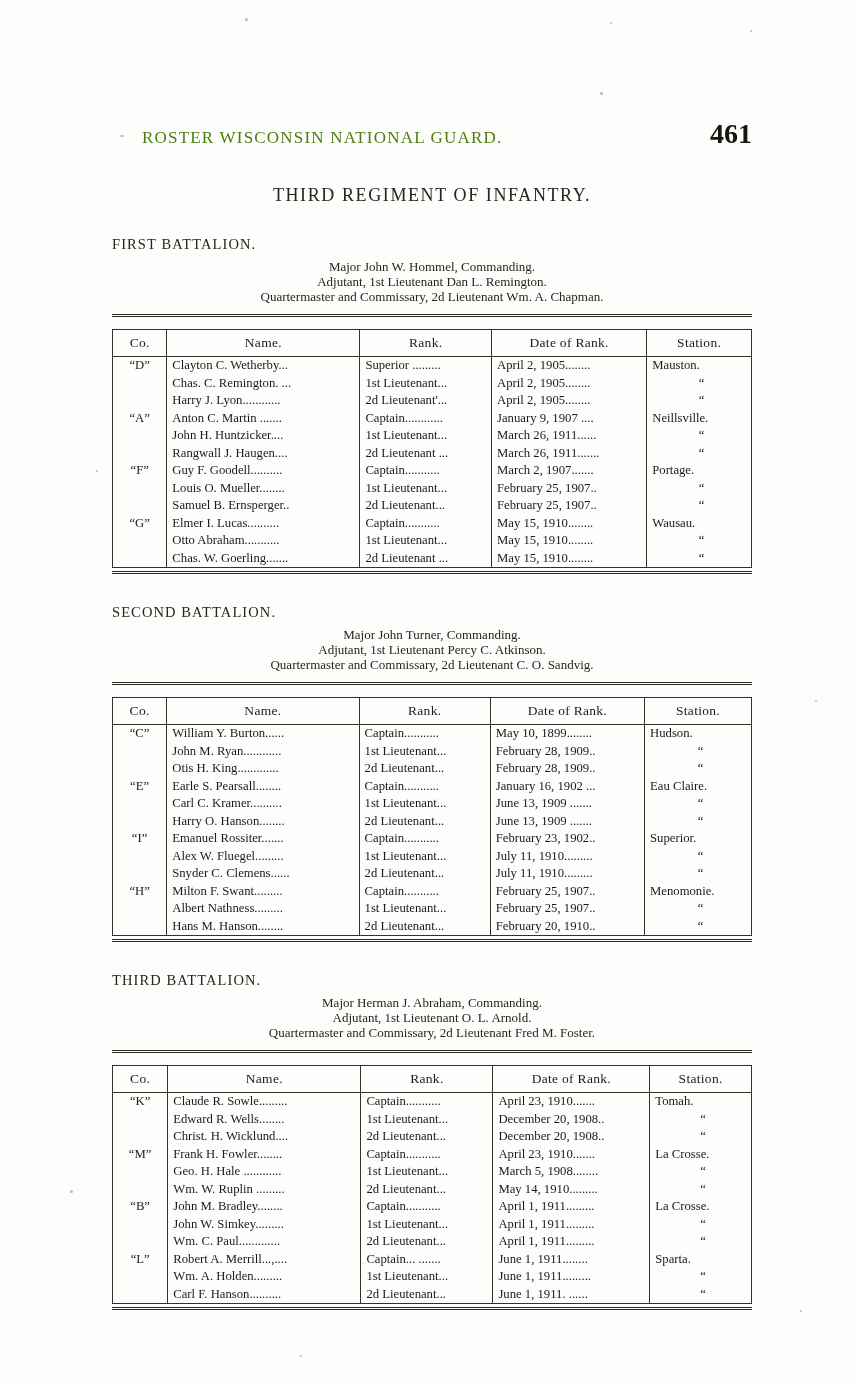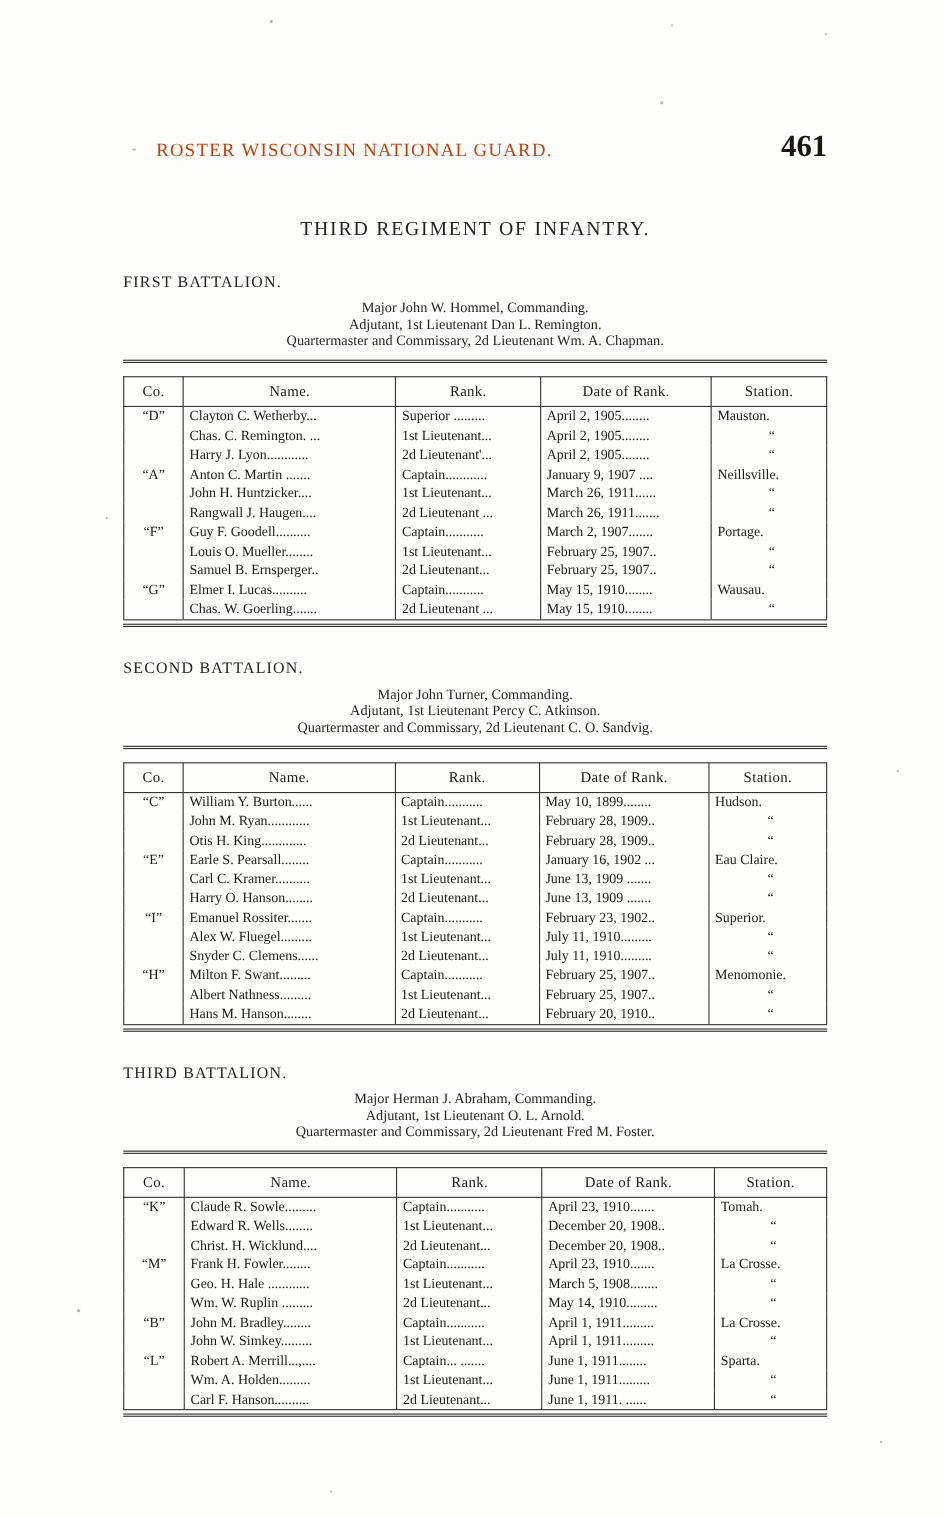--- a/index.html
+++ b/index.html
@@ -35,34 +35,34 @@
   }
   .running-head {
     display: flex;
     align-items: baseline;
     justify-content: space-between;
     padding-bottom: 2px;
   }
   .running-title {
     font-size: 17px;
     letter-spacing: 1.2px;
-    color: #c2410c;
+    color: #4d7c0f;
     font-family: "Liberation Serif", serif;
     margin-left: 30px;
   }
   .page-number {
     font-size: 28px;
     font-weight: bold;
     color: #17170f;
   }
   .doc-title {
     text-align: center;
     font-size: 18px;
     letter-spacing: 1.6px;
-    margin-top: 46px;
+    margin-top: 33px;
     color: #25251f;
   }
   .battalion-block {
     margin-top: 30px;
   }
   .battalion-title {
     text-align: left;
     font-size: 14.5px;
     letter-spacing: 1.1px;
     color: #25251f;
@@ -248,20 +248,29 @@
                   <td class="col-station">
                     <span class="ditto">“</span>
                   </td>
                 </tr>
                 <tr class="grp-first">
                   <td class="col-co cell-co">“G”</td>
                   <td class="col-name nm">Elmer I. Lucas..........</td>
                   <td class="col-rank rk">Captain...........</td>
                   <td class="col-date dt">May 15, 1910........</td>
                   <td class="col-station">Wausau.</td>
+                </tr>
+                <tr>
+                  <td class="col-co cell-co"></td>
+                  <td class="col-name nm">Otto Abraham...........</td>
+                  <td class="col-rank rk">1st Lieutenant...</td>
+                  <td class="col-date dt">May 15, 1910........</td>
+                  <td class="col-station">
+                    <span class="ditto">“</span>
+                  </td>
                 </tr>
                 <tr class=" grp-last">
                   <td class="col-co cell-co"></td>
                   <td class="col-name nm">Chas. W. Goerling.......</td>
                   <td class="col-rank rk">2d Lieutenant ...</td>
                   <td class="col-date dt">May 15, 1910........</td>
                   <td class="col-station">
                     <span class="ditto">“</span>
                   </td>
                 </tr>
@@ -470,20 +479,29 @@
                 </tr>
                 <tr>
                   <td class="col-co cell-co"></td>
                   <td class="col-name nm">John W. Simkey.........</td>
                   <td class="col-rank rk">1st Lieutenant...</td>
                   <td class="col-date dt">April 1, 1911.........</td>
                   <td class="col-station">
                     <span class="ditto">“</span>
                   </td>
                 </tr>
+                <tr class=" grp-last">
+                  <td class="col-co cell-co"></td>
+                  <td class="col-name nm">Wm. C. Paul.............</td>
+                  <td class="col-rank rk">2d Lieutenant...</td>
+                  <td class="col-date dt">April 1, 1911.........</td>
+                  <td class="col-station">
+                    <span class="ditto">“</span>
+                  </td>
+                </tr>
                 <tr class="grp-first">
                   <td class="col-co cell-co">“L”</td>
                   <td class="col-name nm">Robert A. Merrill...,....</td>
                   <td class="col-rank rk">Captain... .......</td>
                   <td class="col-date dt">June 1, 1911........</td>
                   <td class="col-station">Sparta.</td>
                 </tr>
                 <tr>
                   <td class="col-co cell-co"></td>
                   <td class="col-name nm">Wm. A. Holden.........</td>

